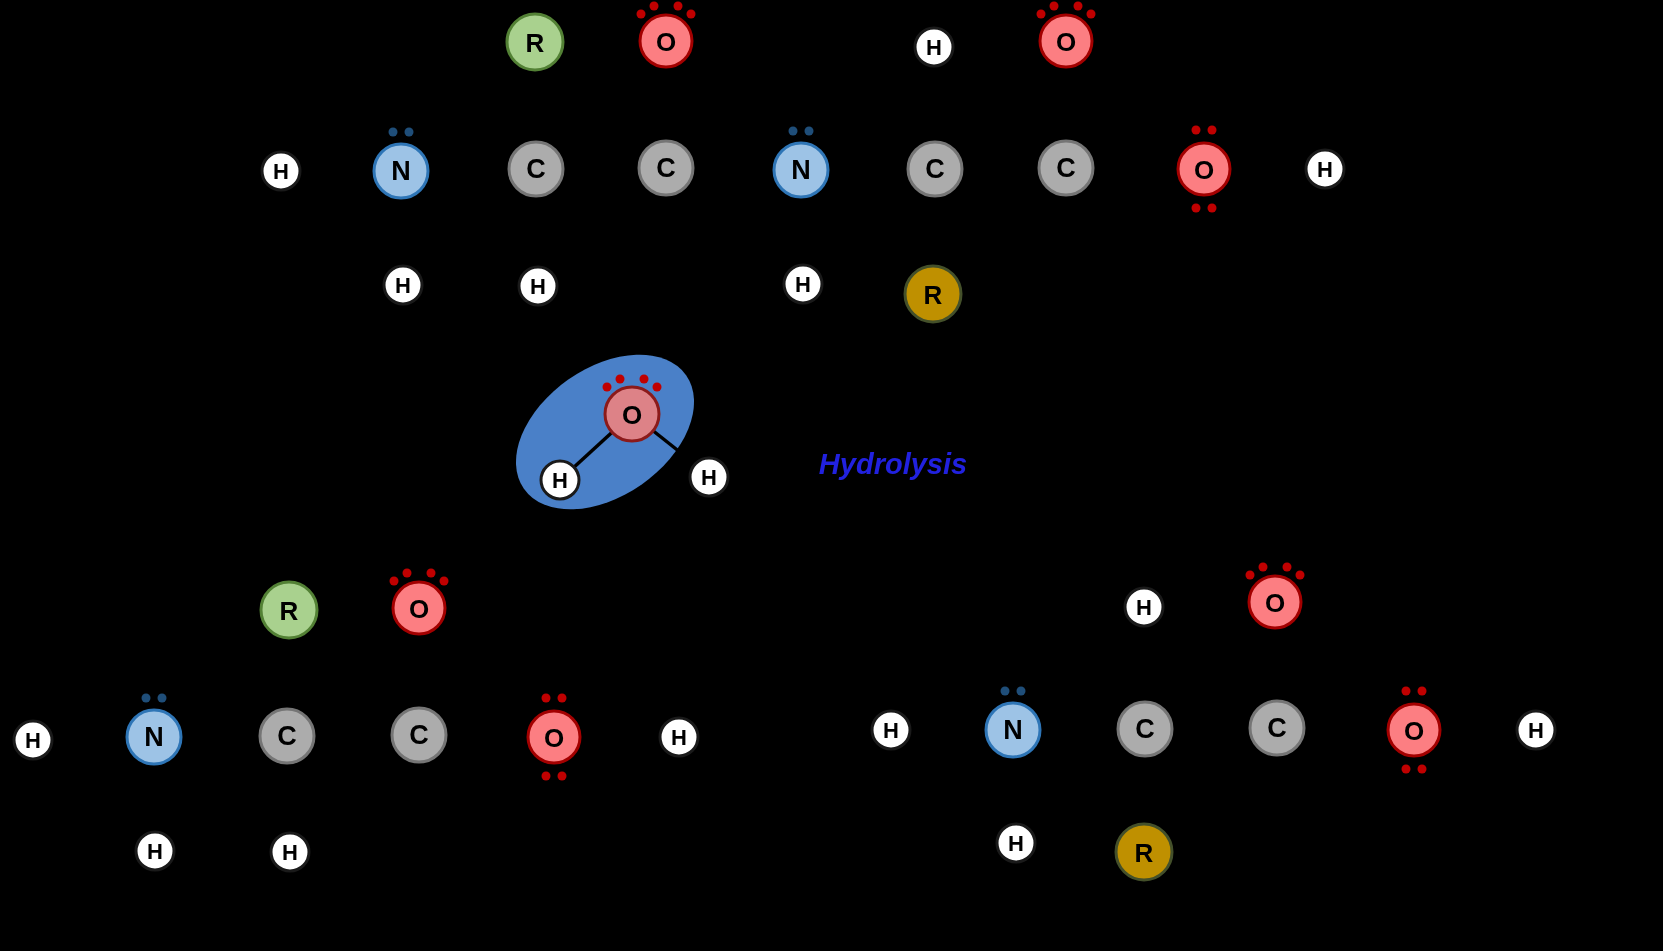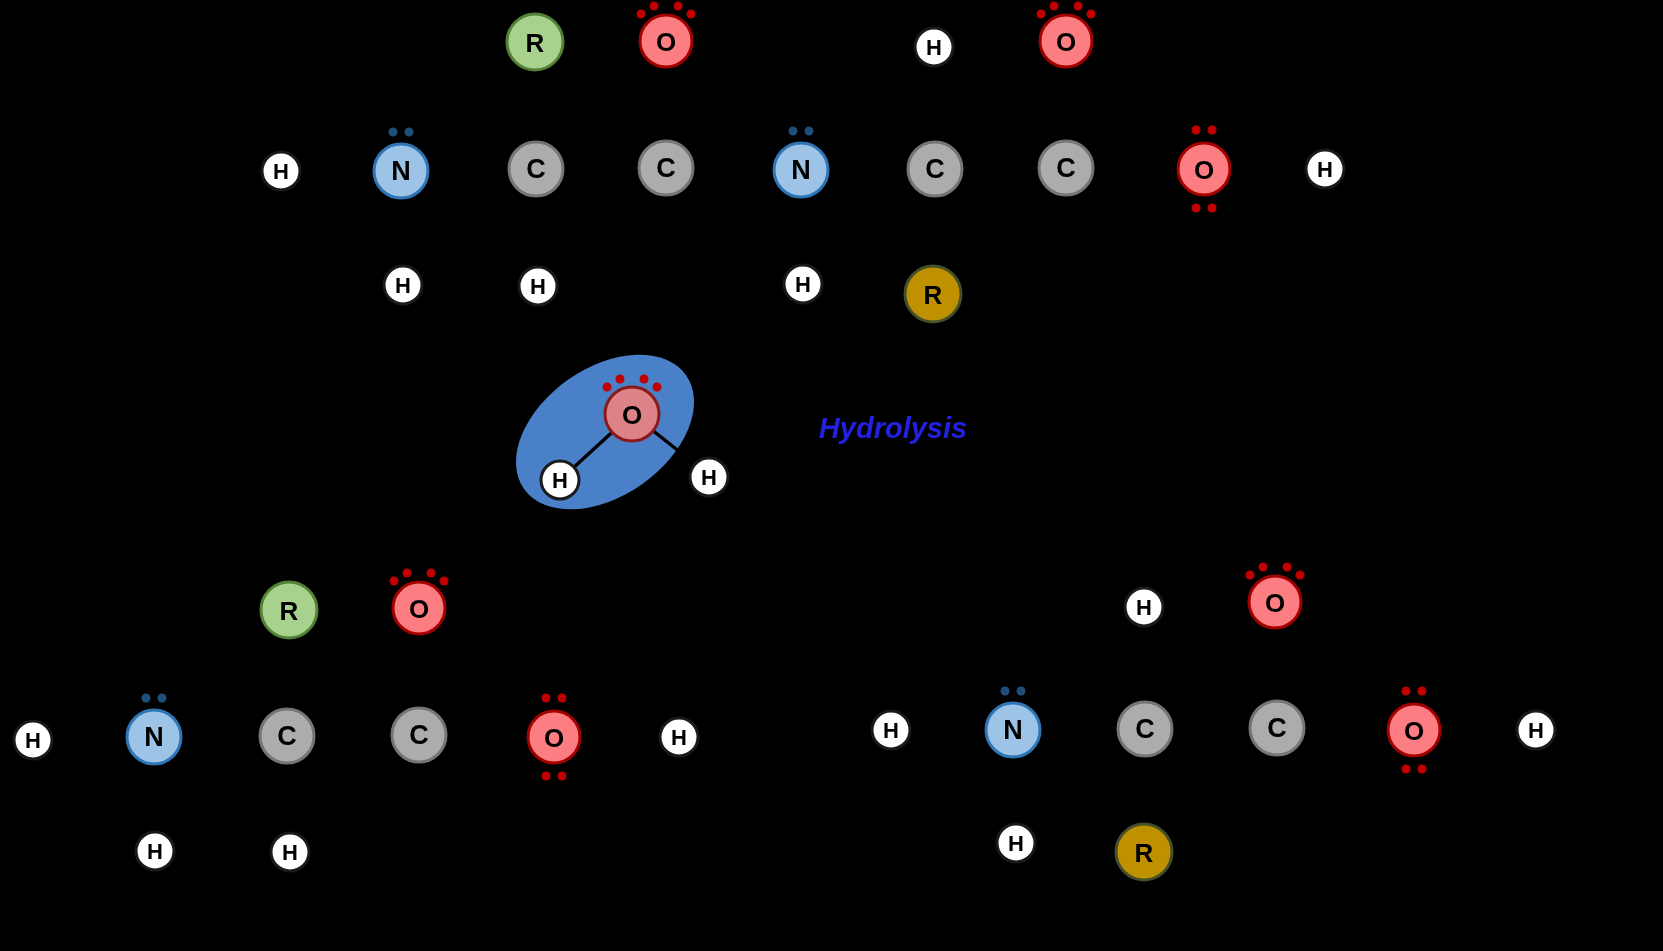--- a/index.html
+++ b/index.html
@@ -30,20 +30,21 @@
   .dot{
     position:absolute;
     width:9px;height:9px;border-radius:50%;
     transform:translate(-50%,-50%);
   }
   #hydrolysis-label{
     position:absolute;
     font-weight:bold;font-style:italic;
     transform:translate(-50%,-50%);
     white-space:nowrap;
+    margin-top:36px;
   }
 </style>
 </head>
 <body>
 
 <div id="canvas">
   <div id="water-ellipse" style="left: 605px; top: 432px; width: 198px; height: 128px; background: rgb(74, 128, 200); transform: translate(-50%, -50%) rotate(-35deg);"></div>
   <svg id="bond-layer" xmlns="http://www.w3.org/2000/svg">
       <line x1="632" y1="414" x2="560" y2="480" stroke="#000000" stroke-width="3.5"></line>
       <line x1="632" y1="414" x2="705" y2="472" stroke="#000000" stroke-width="3.5"></line>

